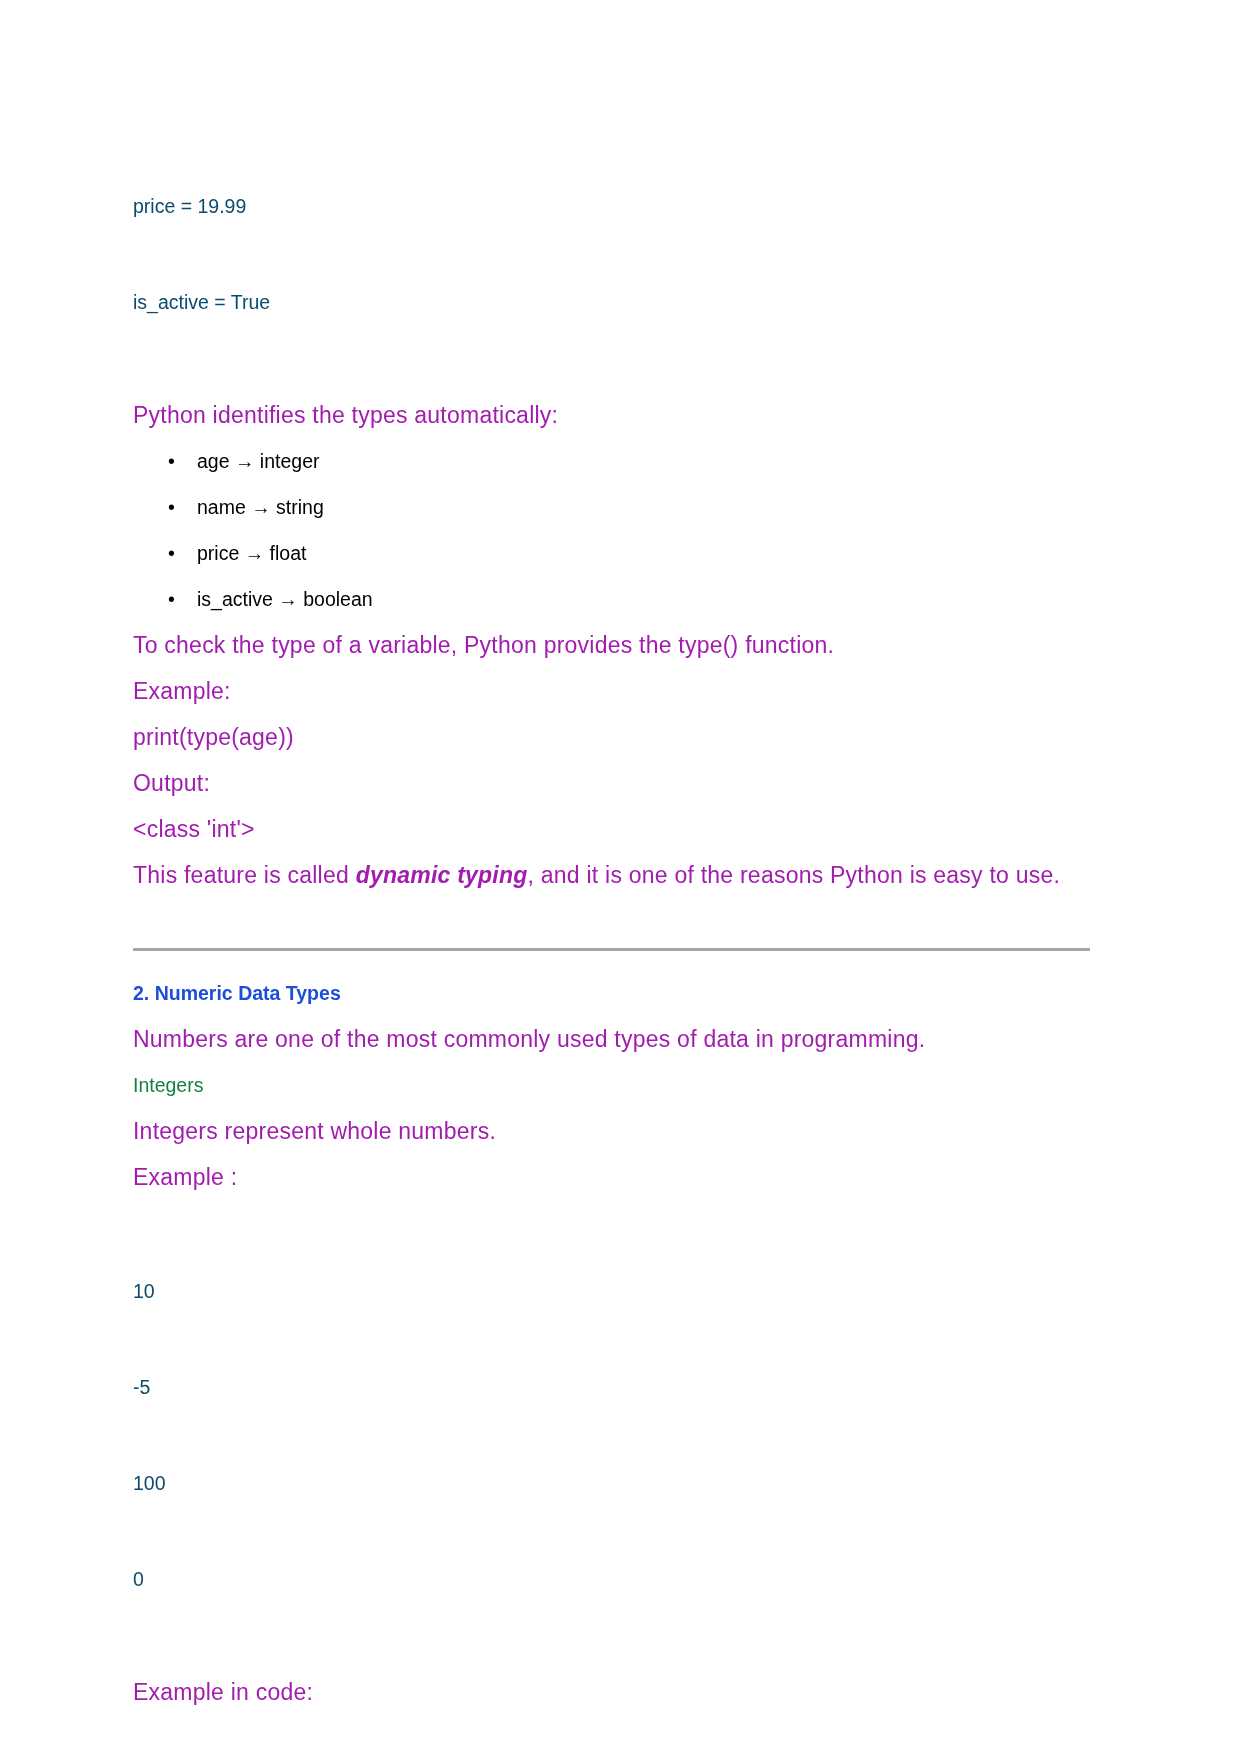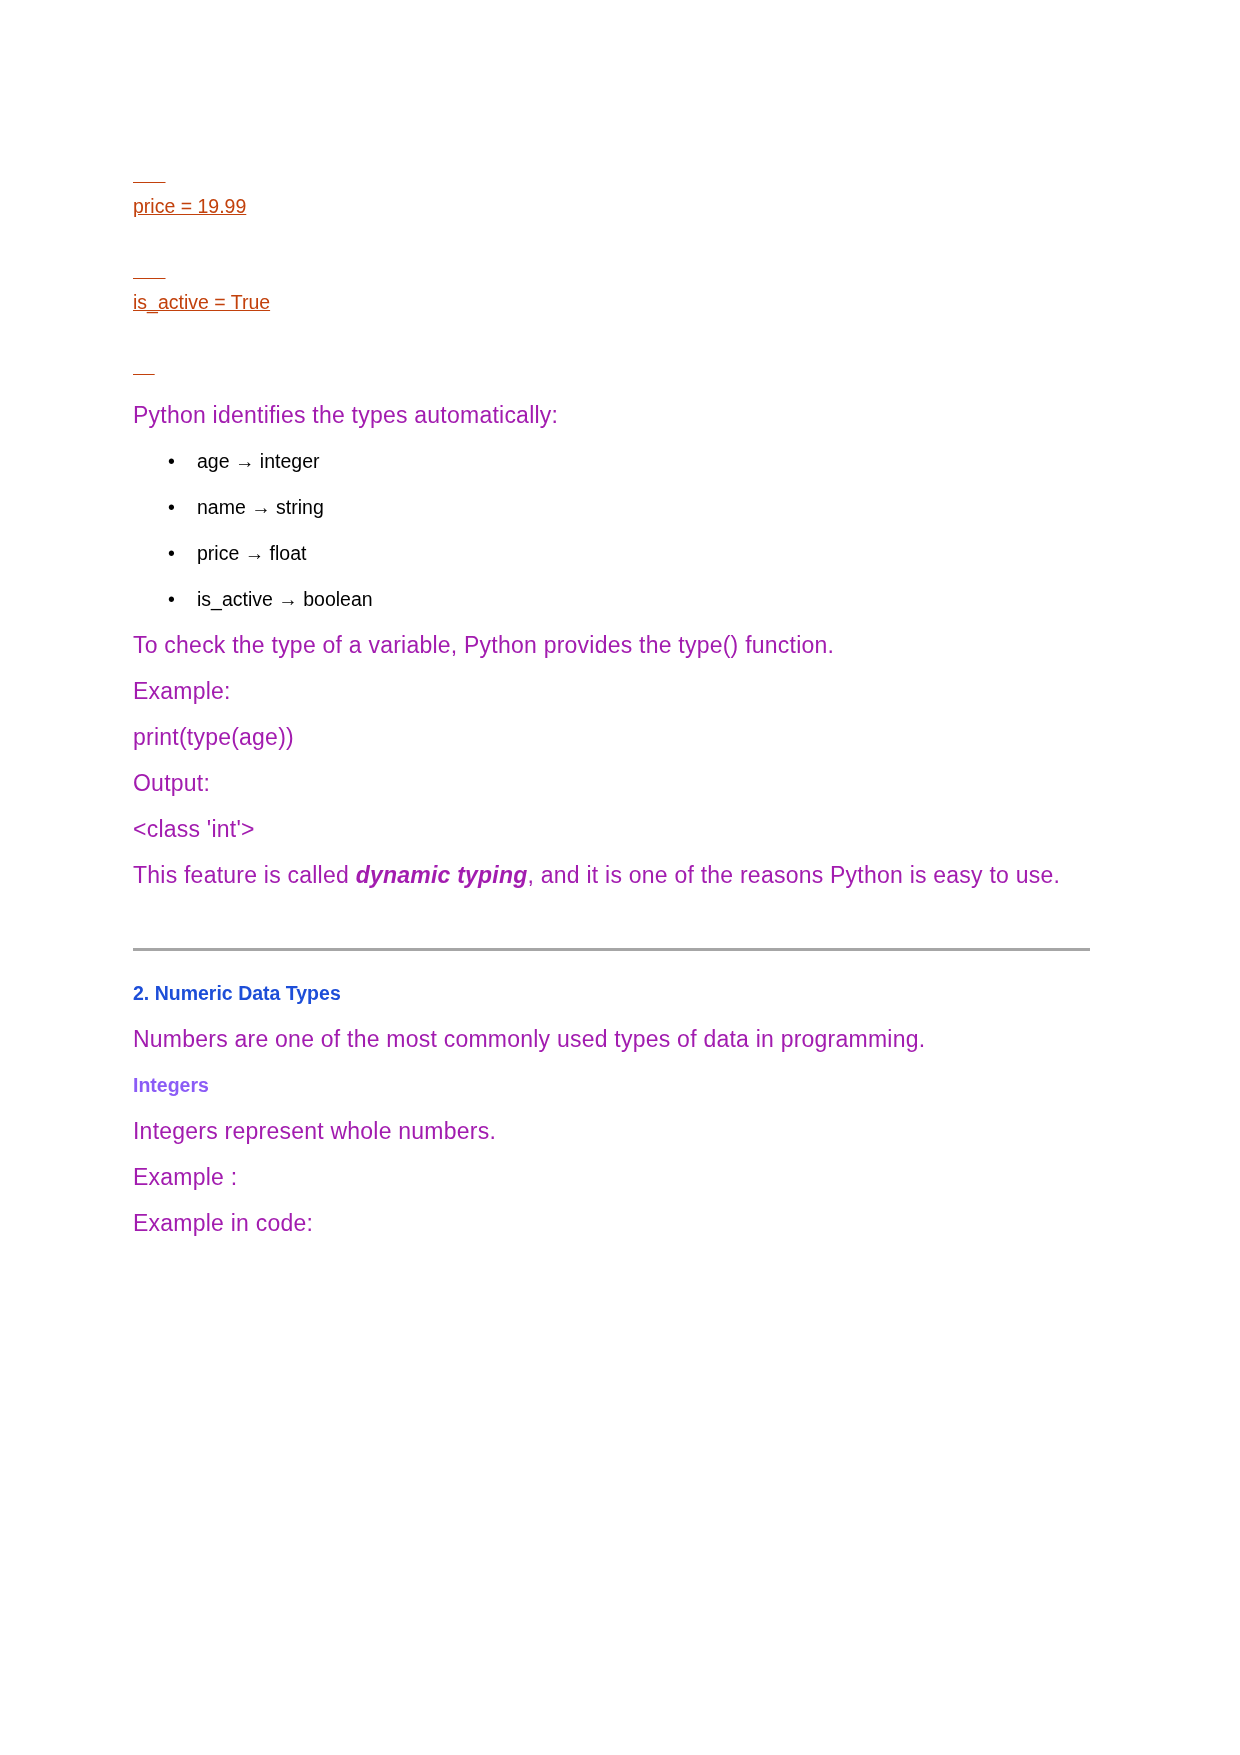--- a/index.html
+++ b/index.html
@@ -31,40 +31,39 @@
     font-size: 23px;
     line-height: 25px;
     margin: 0 0 21px 0;
     color: #a21caf;
     letter-spacing: 0.01em;
   }
   .codeblock {
     font-size: 19.5px;
     line-height: 32px;
     margin: 0 0 21px 0;
-    color: #c2410c;
+    color: #0c4a6e;
     white-space: pre-wrap;
-    text-decoration: underline;
   }
   .codeblock .cline {
     display: block;
   }
   .heading {
     font-size: 19.5px;
     line-height: 25px;
     font-weight: bold;
     margin: 0 0 21px 0;
     color: #1d4ed8;
   }
   .subheading {
     font-size: 19.5px;
     line-height: 25px;
-    font-weight: bold;
+    font-weight: normal;
     margin: 0 0 21px 0;
-    color: #8b5cf6;
+    color: #15803d;
   }
   strong.inline-bold {
     font-weight: bold;
     font-style: italic;
   }
 
   
   .bullets {
     list-style: none;
     margin: 0 0 21px 0;
@@ -158,17 +157,23 @@
 
     <p class="para">Numbers are one of the most commonly used types of data in programming.</p>
 
 
     <p class="subheading">Integers</p>
 
     <p class="para">Integers represent whole numbers.</p>
 
     <p class="para">Example :</p>
 
+    <div class="codeblock">
+      <span class="cline">10</span>
+      <span class="cline">-5</span>
+      <span class="cline">100</span>
+      <span class="cline">0</span>
+    </div>
 
     <p class="para">Example in code:</p>
 
   </div>
 </div>
 
 </body></html>

